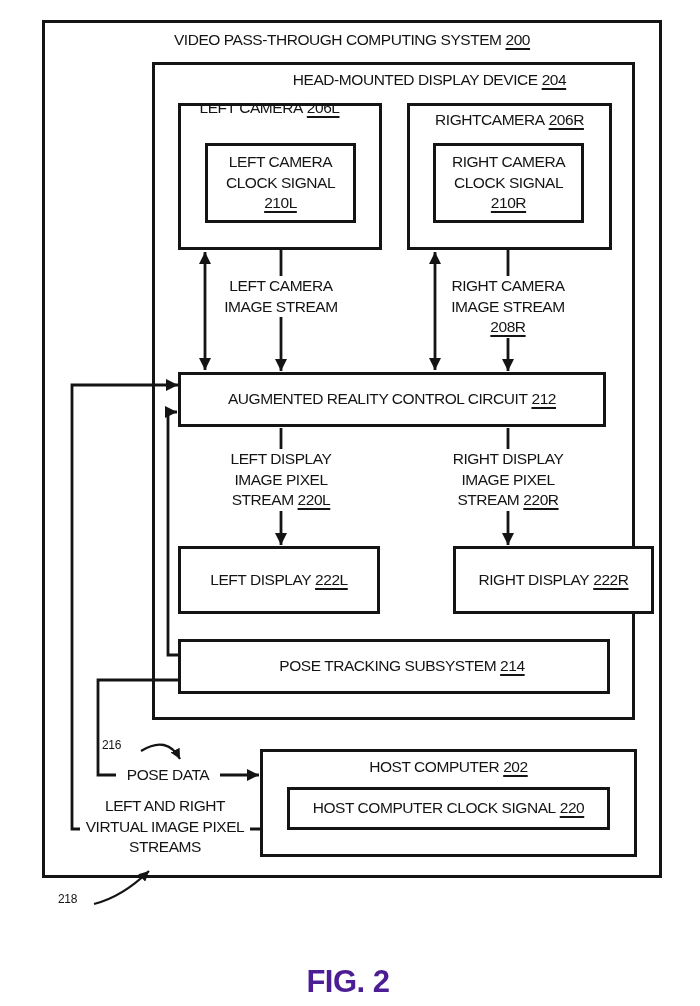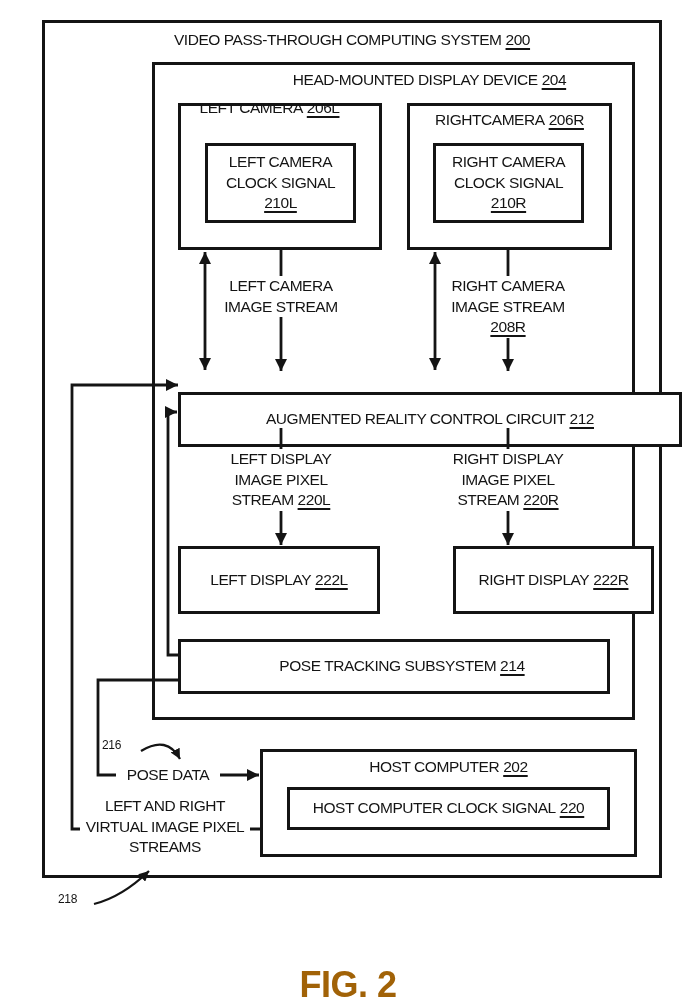--- a/index.html
+++ b/index.html
@@ -27,21 +27,21 @@
   }
   .refsolo{
     text-decoration:underline;
     text-decoration-thickness:1.6px;
     text-underline-offset:2.5px;
   }
   svg.wires{position:absolute;left:0;top:0;z-index:5;pointer-events:none;}
   .callout{position:absolute;font-size:12px;letter-spacing:-0.3px;z-index:6;color:#141414;}
   .figcap{
     position:absolute;left:248px;top:964px;width:200px;text-align:center;
-    font-size:36px;font-weight:bold;letter-spacing:-0.5px;z-index:2;color:#a16207;
+    font-size:31px;font-weight:bold;letter-spacing:-0.5px;z-index:2;color:#4c1d95;
   }
 </style>
 </head>
 <body>
 
 <div class="box" style="left:42px;top:20px;width:620px;height:858px;"></div>
 <div class="lbl" style="left:42px;top:30px;width:620px;">
   <span>VIDEO PASS-THROUGH COMPUTING SYSTEM</span><span class="ref">200</span>
 </div>
 
@@ -67,21 +67,21 @@
   <span>RIGHTCAMERA</span><span class="ref">206R</span>
 </div>
 <div class="box vc" style="left:433px;top:143px;width:151px;height:80px;">
   <div class="lbl" style="position:static;">
     <div>RIGHT CAMERA</div>
     <div>CLOCK SIGNAL</div>
     <div><span class="refsolo">210R</span></div>
   </div>
 </div>
 
-<div class="box vc" style="left:178px;top:392px;width:504px;height:55px;">
+<div class="box vc" style="left:178px;top:372px;width:428px;height:55px;">
   <div class="lbl" style="position:static;">
     <span>AUGMENTED REALITY CONTROL CIRCUIT</span><span class="ref">212</span>
   </div>
 </div>
 
 <div class="box vc" style="left:178px;top:546px;width:202px;height:68px;">
   <div class="lbl" style="position:static;">
     <span>LEFT DISPLAY</span><span class="ref">222L</span>
   </div>
 </div>

